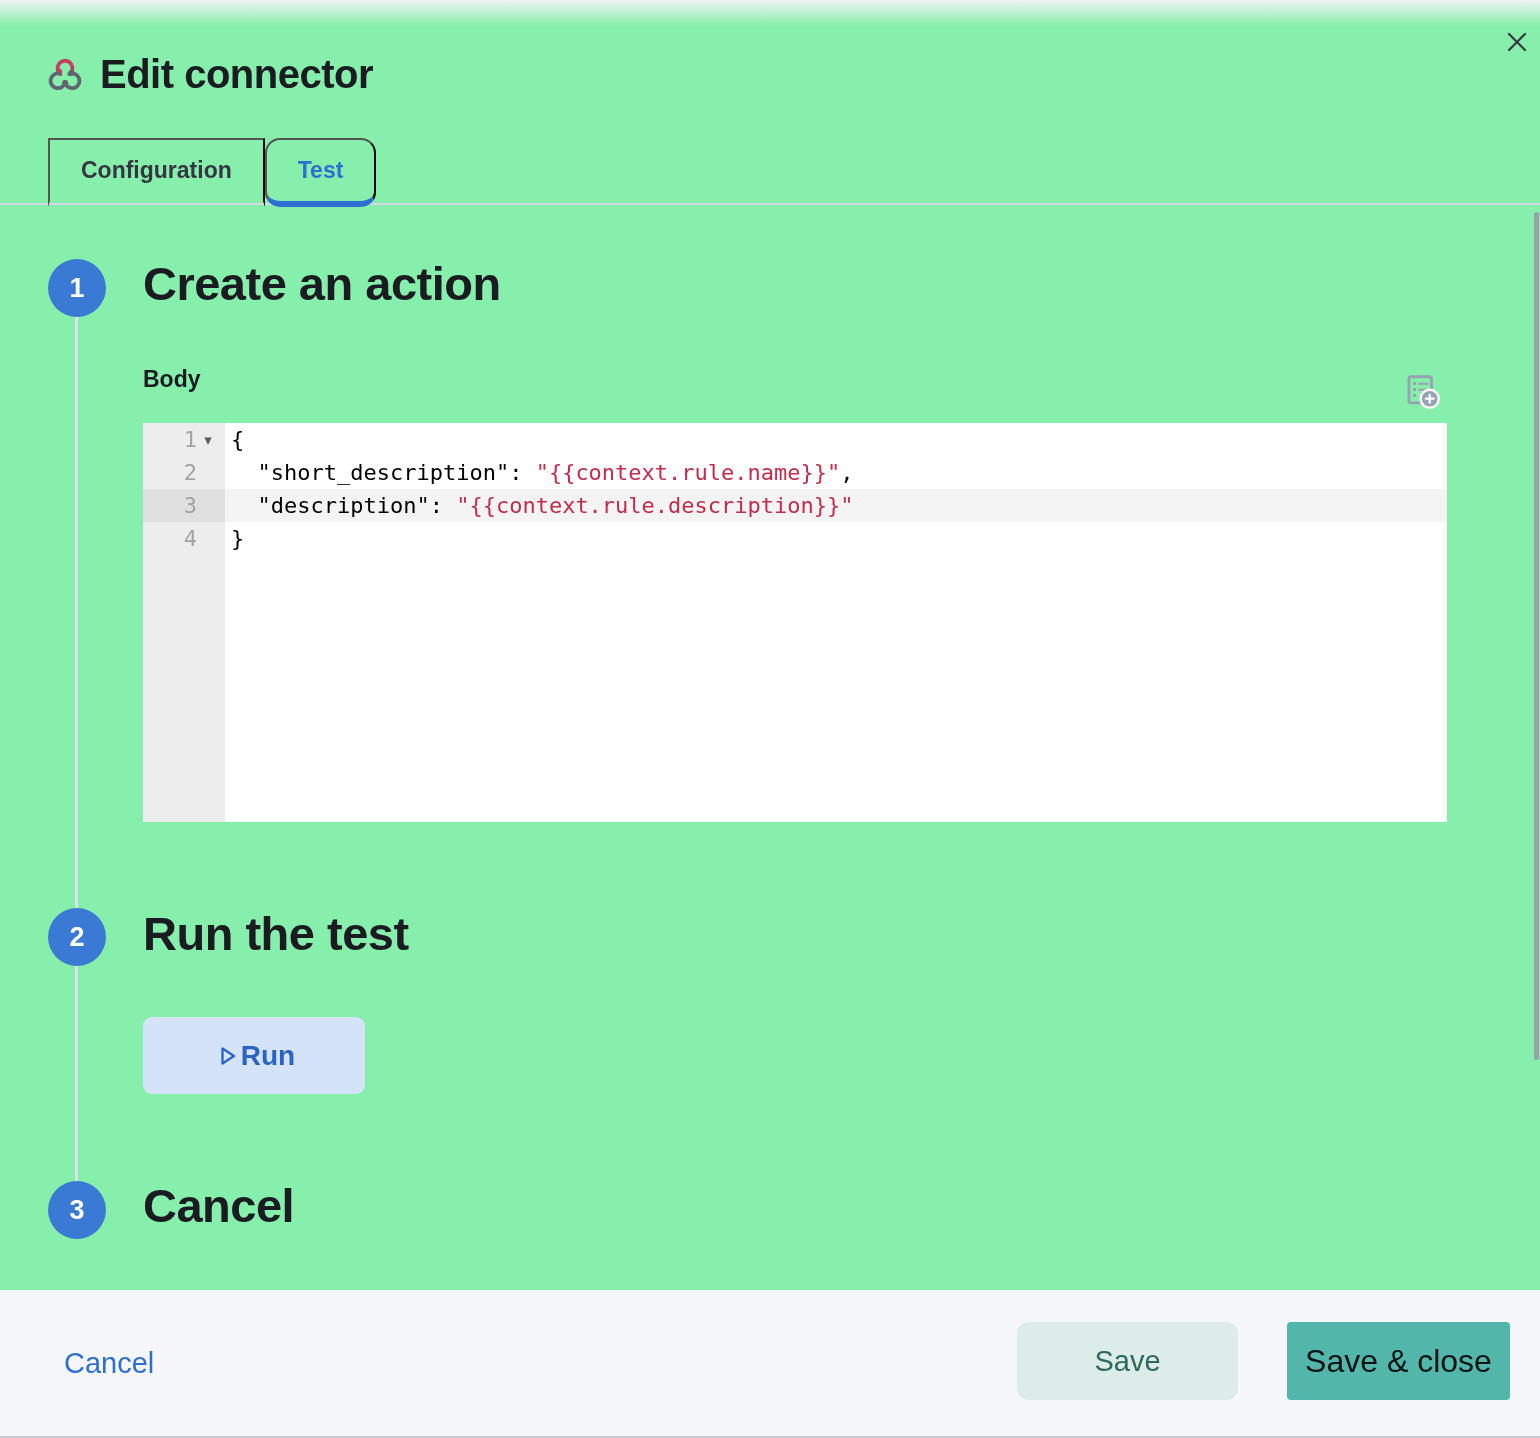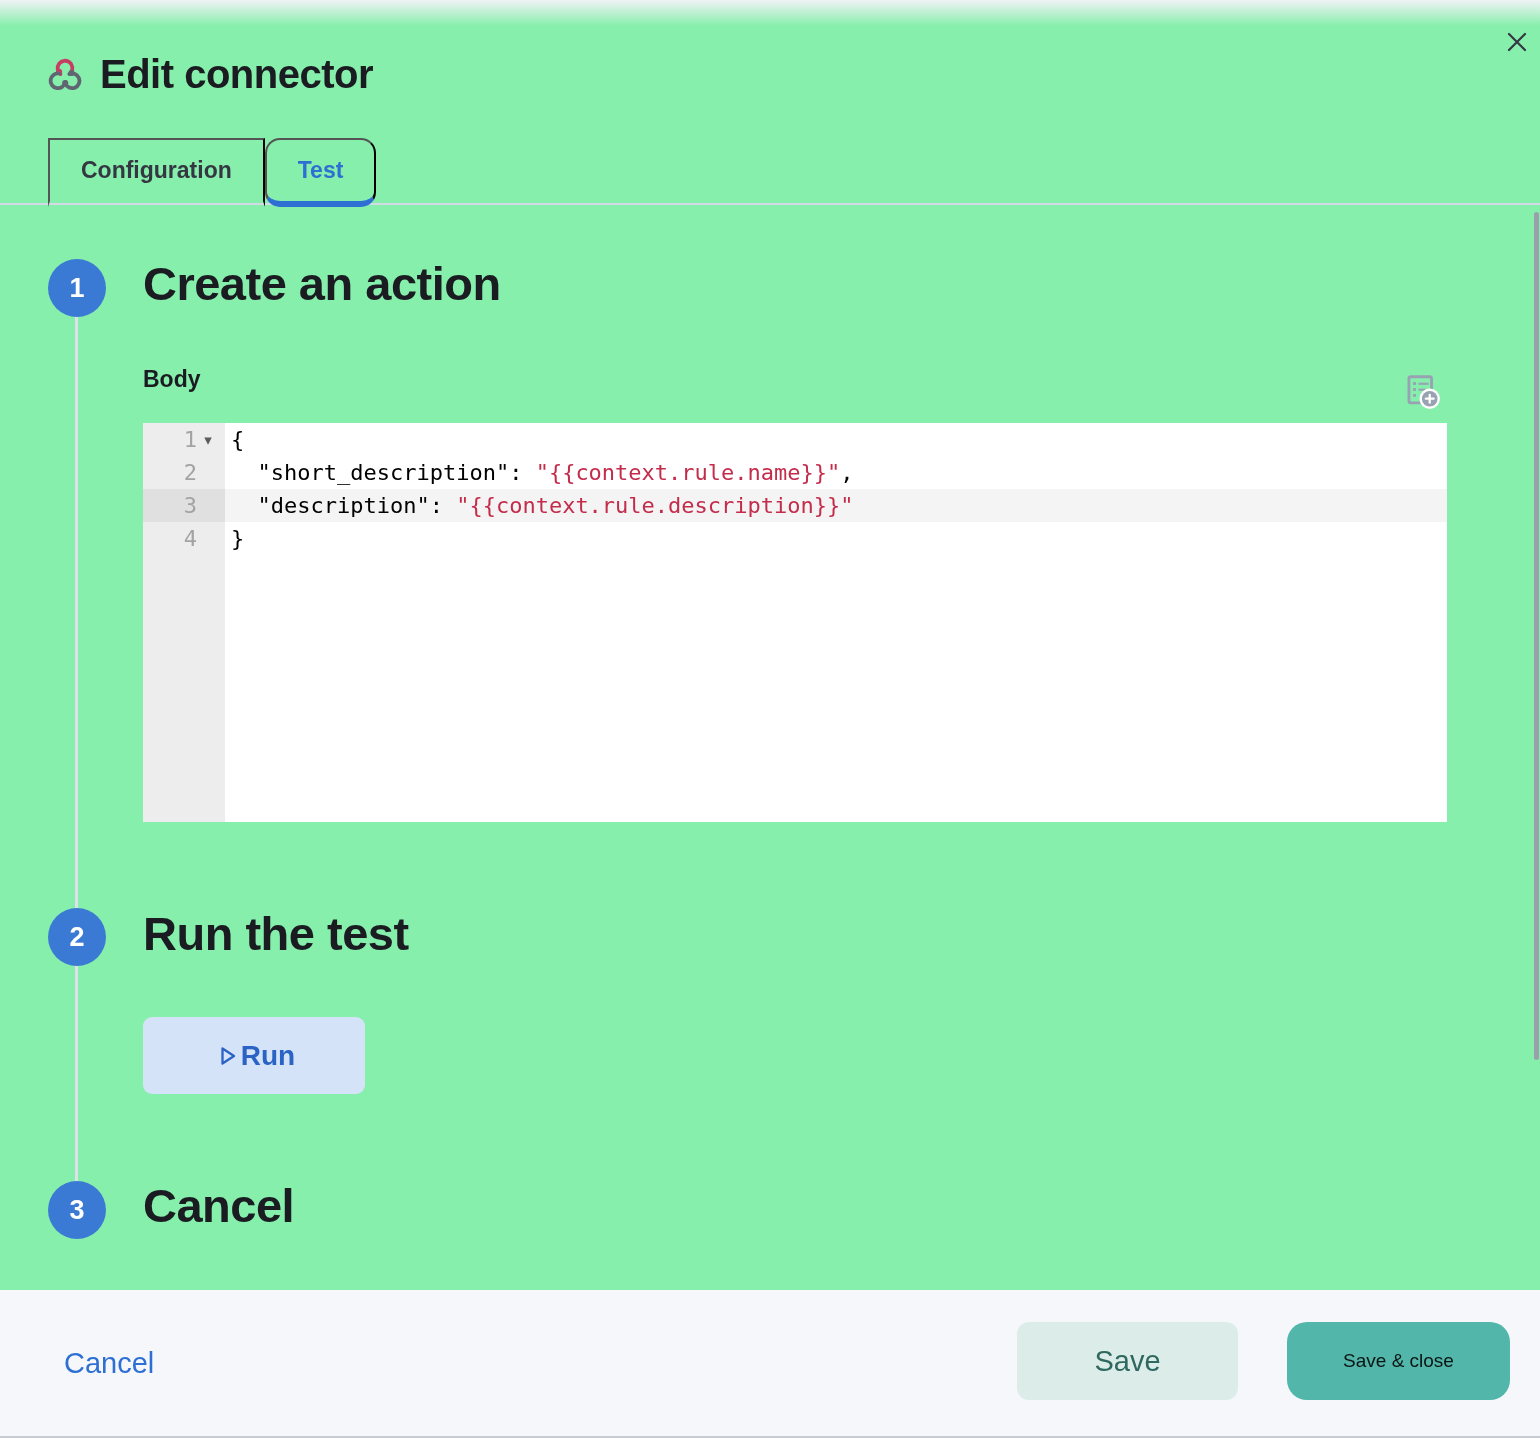--- a/index.html
+++ b/index.html
@@ -69,22 +69,22 @@
     justify-content:center;cursor:pointer;font-family:"Liberation Sans",sans-serif;}
 
   
   .footer{position:absolute;left:0;top:1290px;width:100%;height:148px;background:#f5f7fa;}
   .cancel-link{position:absolute;left:64px;top:0;height:146px;display:flex;align-items:center;
     font-size:29px;font-weight:500;color:var(--primary);background:none;border:none;cursor:pointer;
     font-family:"Liberation Sans",sans-serif;}
   .save-btn{position:absolute;left:1017px;top:32px;width:221px;height:78px;border:none;border-radius:12px;
     background:var(--teal-light);color:var(--teal-dark);font-size:29px;font-weight:500;cursor:pointer;
     font-family:Liberation Sans, sans-serif;}
-  .save-close-btn{position:absolute;left:1287px;top:32px;width:223px;height:78px;border:none;border-radius:20px;
-    background:var(--teal);color:#0b1413;font-size:19px;font-weight:500;cursor:pointer;
+  .save-close-btn{position:absolute;left:1287px;top:32px;width:223px;height:78px;border:none;border-radius:4px;
+    background:var(--teal);color:#0b1413;font-size:32px;font-weight:500;cursor:pointer;
     font-family:"Liberation Sans",sans-serif;}
   .bottom-edge{position:absolute;left:0;bottom:0;width:100%;height:2px;background:#c8ccd3;}
 
   .scrollbar-thumb{position:absolute;left:1534px;top:212px;width:5px;height:848px;background:#9ba1ab;border-radius:3px;}
 </style>
 </head>
 <body>
 
 <div class="screen">
   <div class="top-fade"></div>

